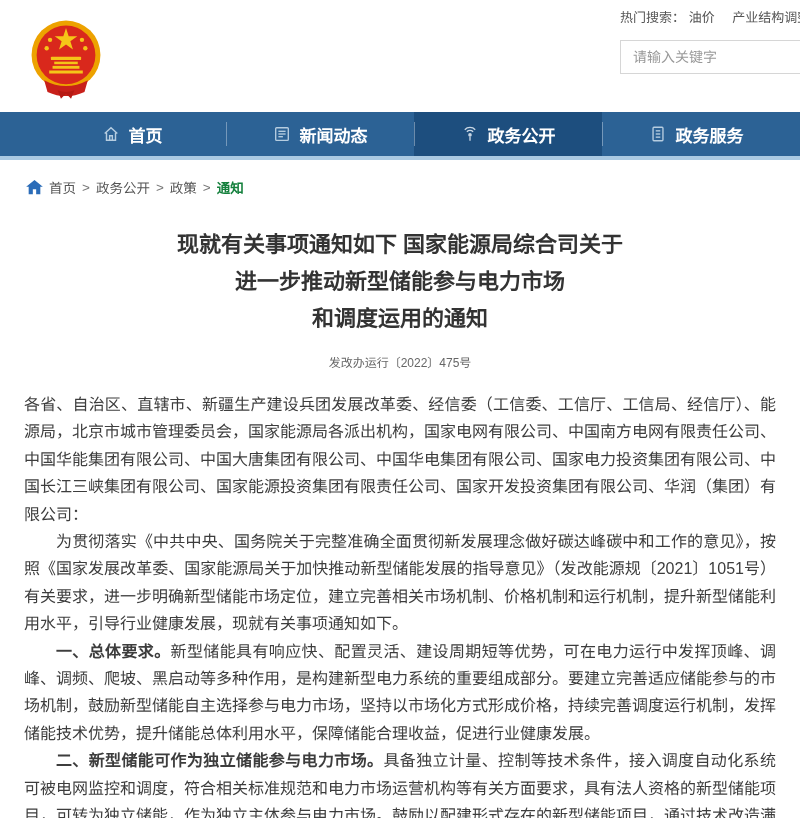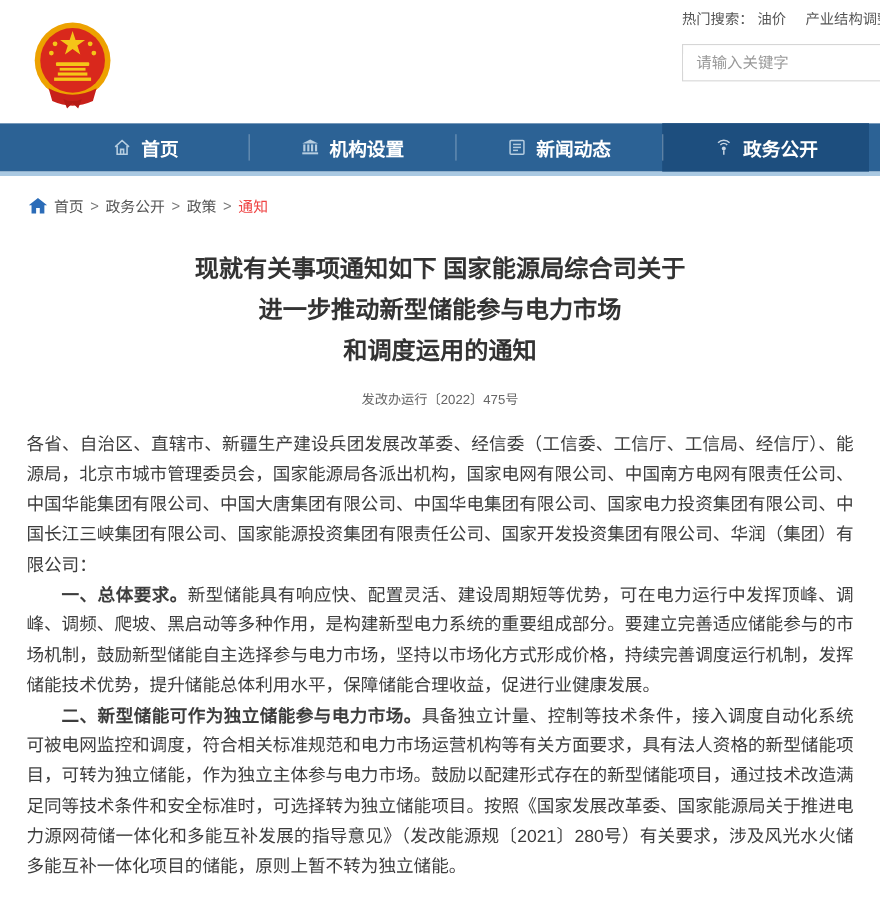--- a/index.html
+++ b/index.html
@@ -28,21 +28,21 @@
   .nav-item .nicon { display:flex; align-items:center; opacity:.85; }
   .nav-item.active { background:#1d4e7e; }
   .nav-item:not(:first-child)::before { content:""; position:absolute; left:0; top:10px; bottom:10px;
     width:1px; background:rgba(255,255,255,.35); }
   .nav-strip { height:4px; background:#aac9e2; }
 
   
   .breadcrumb { display:flex; align-items:center; gap:6px; padding:17px 0 0 26px; font-size:13.5px; color:#555; }
   .breadcrumb .crumb { color:#555; cursor:pointer; }
   .breadcrumb .sep { color:#777; }
-  .breadcrumb .crumb.current { color:#ef4444; font-weight:normal; cursor:default; }
+  .breadcrumb .crumb.current { color:#15803d; font-weight:bold; cursor:default; }
 
   
   .content { width:752px; margin:0 auto; }
   .doc-title { margin-top:29px; text-align:center; font-size:22px; font-weight:bold; color:#333;
     line-height:37px; }
   .doc-number { margin-top:16px; text-align:center; font-size:12px; color:#666; }
   .doc-body { margin-top:21px; font-size:16px; line-height:27.4px; color:#3d3d3d; text-align:justify; }
   .doc-body p { text-indent:2em; }
   .doc-body p.no-indent { text-indent:0; }
   .doc-body .lead { font-weight:bold; }
@@ -86,52 +86,50 @@
     <div class="nav-item">
       <span class="nicon">
         <svg width="18" height="18" viewBox="0 0 20 20" fill="none" stroke="#cfe0ee" stroke-width="1.6">
           <path d="M3 9.5 L10 3 L17 9.5 M5 8.5 V17 H15 V8.5 M8.5 17 V12 h3 v5"></path>
         </svg>
       </span>
       <span>首页</span>
     </div>
     <div class="nav-item">
       <span class="nicon">
-        <svg width="18" height="18" viewBox="0 0 20 20" fill="#cfe0ee">
-          <path d="M10 2 L18 6 H2 Z"></path>
-            <rect x="3" y="7" width="2.2" height="7"></rect>
-            <rect x="7" y="7" width="2.2" height="7"></rect>
-          <rect x="10.8" y="7" width="2.2" height="7"></rect>
-            <rect x="14.8" y="7" width="2.2" height="7"></rect>
-          <rect x="2" y="15" width="16" height="2"></rect>
-        </svg>
-      </span>
-      <span>机构设置</span>
-    </div>
-    <div class="nav-item">
-      <span class="nicon">
         <svg width="18" height="18" viewBox="0 0 20 20" fill="none" stroke="#cfe0ee" stroke-width="1.5">
           <rect x="3" y="3" width="14" height="14" rx="1"></rect>
           <line x1="6" y1="7" x2="14" y2="7"></line>
             <line x1="6" y1="10" x2="14" y2="10"></line>
             <line x1="6" y1="13" x2="11" y2="13"></line>
         </svg>
       </span>
       <span>新闻动态</span>
     </div>
     <div class="nav-item active">
       <span class="nicon">
         <svg width="18" height="18" viewBox="0 0 20 20" fill="none" stroke="#e6eef6" stroke-width="1.5">
           <circle cx="10" cy="11" r="2" fill="#e6eef6" stroke="none"></circle>
           <path d="M6.5 7.5 a5 5 0 0 1 7 0"></path>
           <path d="M4.2 5.2 a8 8 0 0 1 11.6 0"></path>
           <line x1="10" y1="13" x2="10" y2="17.5"></line>
         </svg>
       </span>
       <span>政务公开</span>
+    </div>
+    <div class="nav-item">
+      <span class="nicon">
+        <svg width="18" height="18" viewBox="0 0 20 20" fill="none" stroke="#cfe0ee" stroke-width="1.5">
+          <rect x="4.5" y="2.5" width="11" height="15" rx="1"></rect>
+          <line x1="7.5" y1="6.5" x2="12.5" y2="6.5"></line>
+            <line x1="7.5" y1="10" x2="12.5" y2="10"></line>
+            <line x1="7.5" y1="13.5" x2="12.5" y2="13.5"></line>
+        </svg>
+      </span>
+      <span>政务服务</span>
     </div>
   </div>
   <div class="nav-strip"></div>
 
   <div class="breadcrumb">
     <span style="display:flex;align-items:center;">
       <svg width="17" height="15" viewBox="0 0 20 18" fill="#2b6cb8">
         <path d="M10 0 L20 8 H17 V17 H12 V11 H8 V17 H3 V8 H0 Z"></path>
       </svg>
     </span>
@@ -150,20 +148,23 @@
       <div>进一步推动新型储能参与电力市场</div>
       <div>和调度运用的通知</div>
     </h1>
     <div class="doc-number">发改办运行〔2022〕475号</div>
 
     <div class="doc-body">
       <p class="no-indent">
         <span>各省、自治区、直辖市、新疆生产建设兵团发展改革委、经信委（工信委、工信厅、工信局、经信厅）、能源局，北京市城市管理委员会，国家能源局各派出机构，国家电网有限公司、中国南方电网有限责任公司、中国华能集团有限公司、中国大唐集团有限公司、中国华电集团有限公司、国家电力投资集团有限公司、中国长江三峡集团有限公司、国家能源投资集团有限责任公司、国家开发投资集团有限公司、华润（集团）有限公司：</span>
       </p>
       <p>
+        <span>为贯彻落实《中共中央、国务院关于完整准确全面贯彻新发展理念做好碳达峰碳中和工作的意见》，按照《国家发展改革委、国家能源局关于加快推动新型储能发展的指导意见》（发改能源规〔2021〕1051号）有关要求，进一步明确新型储能市场定位，建立完善相关市场机制、价格机制和运行机制，提升新型储能利用水平，引导行业健康发展，现就有关事项通知如下。</span>
+      </p>
+      <p>
         <span class="lead">一、总体要求。</span><span>新型储能具有响应快、配置灵活、建设周期短等优势，可在电力运行中发挥顶峰、调峰、调频、爬坡、黑启动等多种作用，是构建新型电力系统的重要组成部分。要建立完善适应储能参与的市场机制，鼓励新型储能自主选择参与电力市场，坚持以市场化方式形成价格，持续完善调度运行机制，发挥储能技术优势，提升储能总体利用水平，保障储能合理收益，促进行业健康发展。</span>
       </p>
       <p>
         <span class="lead">二、新型储能可作为独立储能参与电力市场。</span><span>具备独立计量、控制等技术条件，接入调度自动化系统可被电网监控和调度，符合相关标准规范和电力市场运营机构等有关方面要求，具有法人资格的新型储能项目，可转为独立储能，作为独立主体参与电力市场。鼓励以配建形式存在的新型储能项目，通过技术改造满足同等技术条件和安全标准时，可选择转为独立储能项目。按照《国家发展改革委、国家能源局关于推进电力源网荷储一体化和多能互补发展的指导意见》（发改能源规〔2021〕280号）有关要求，涉及风光水火储多能互补一体化项目的储能，原则上暂不转为独立储能。</span>
       </p>
 
     </div>
   </div>
 
 </div>

